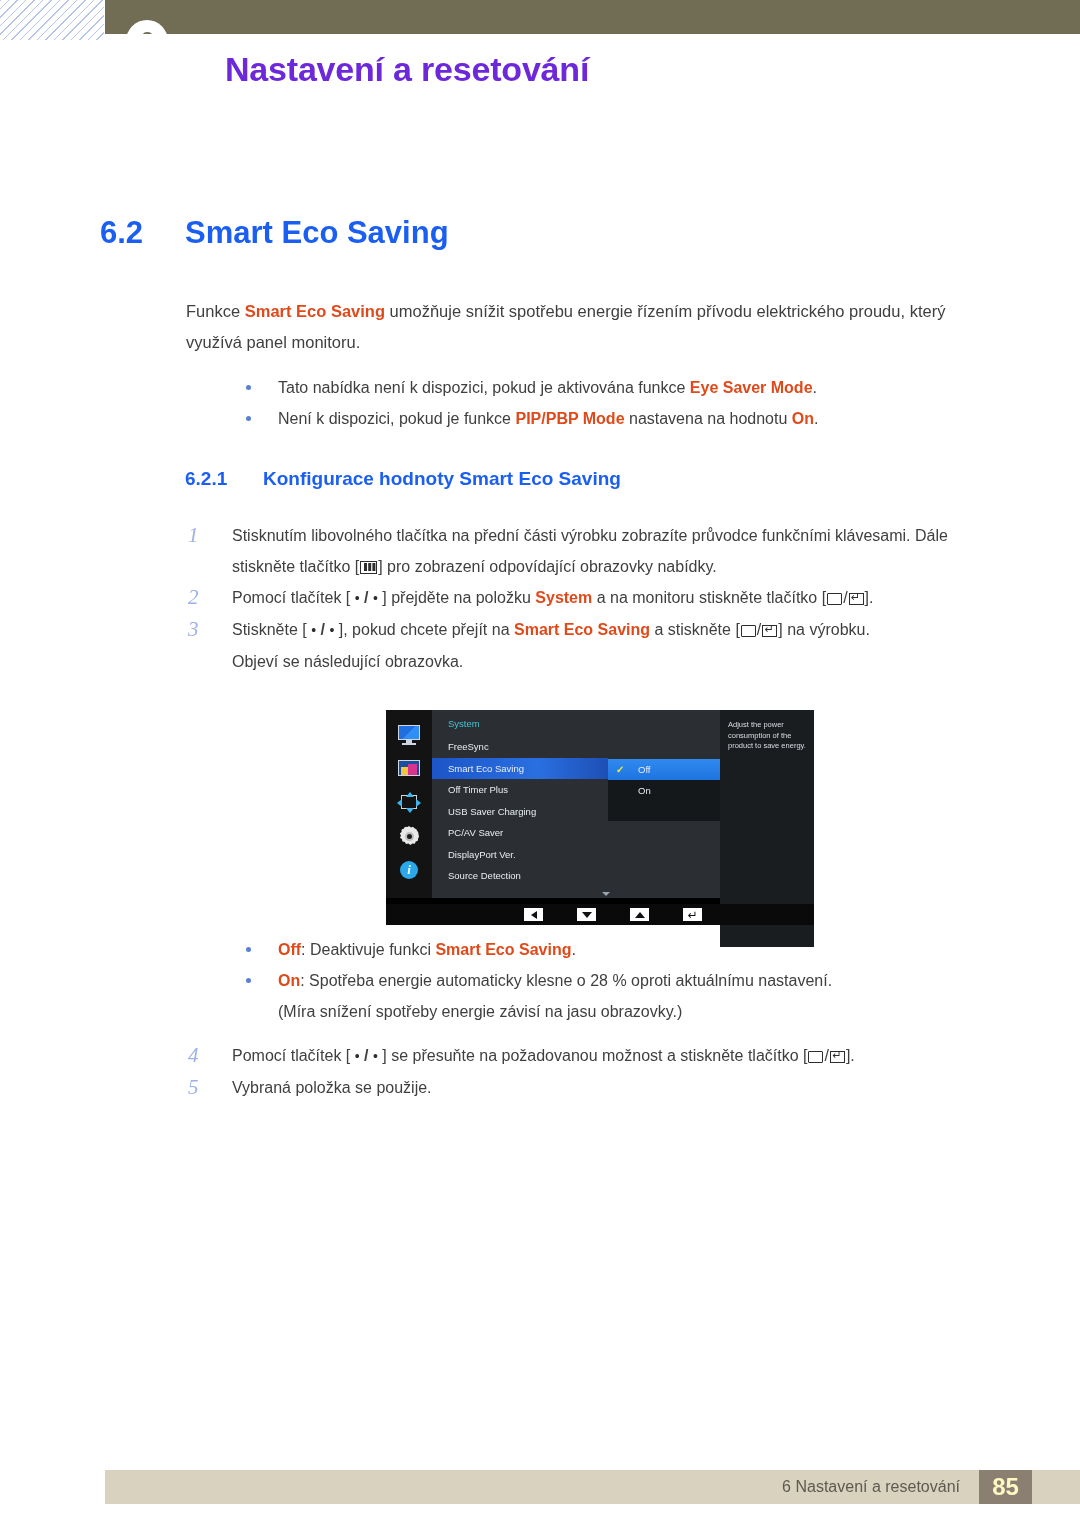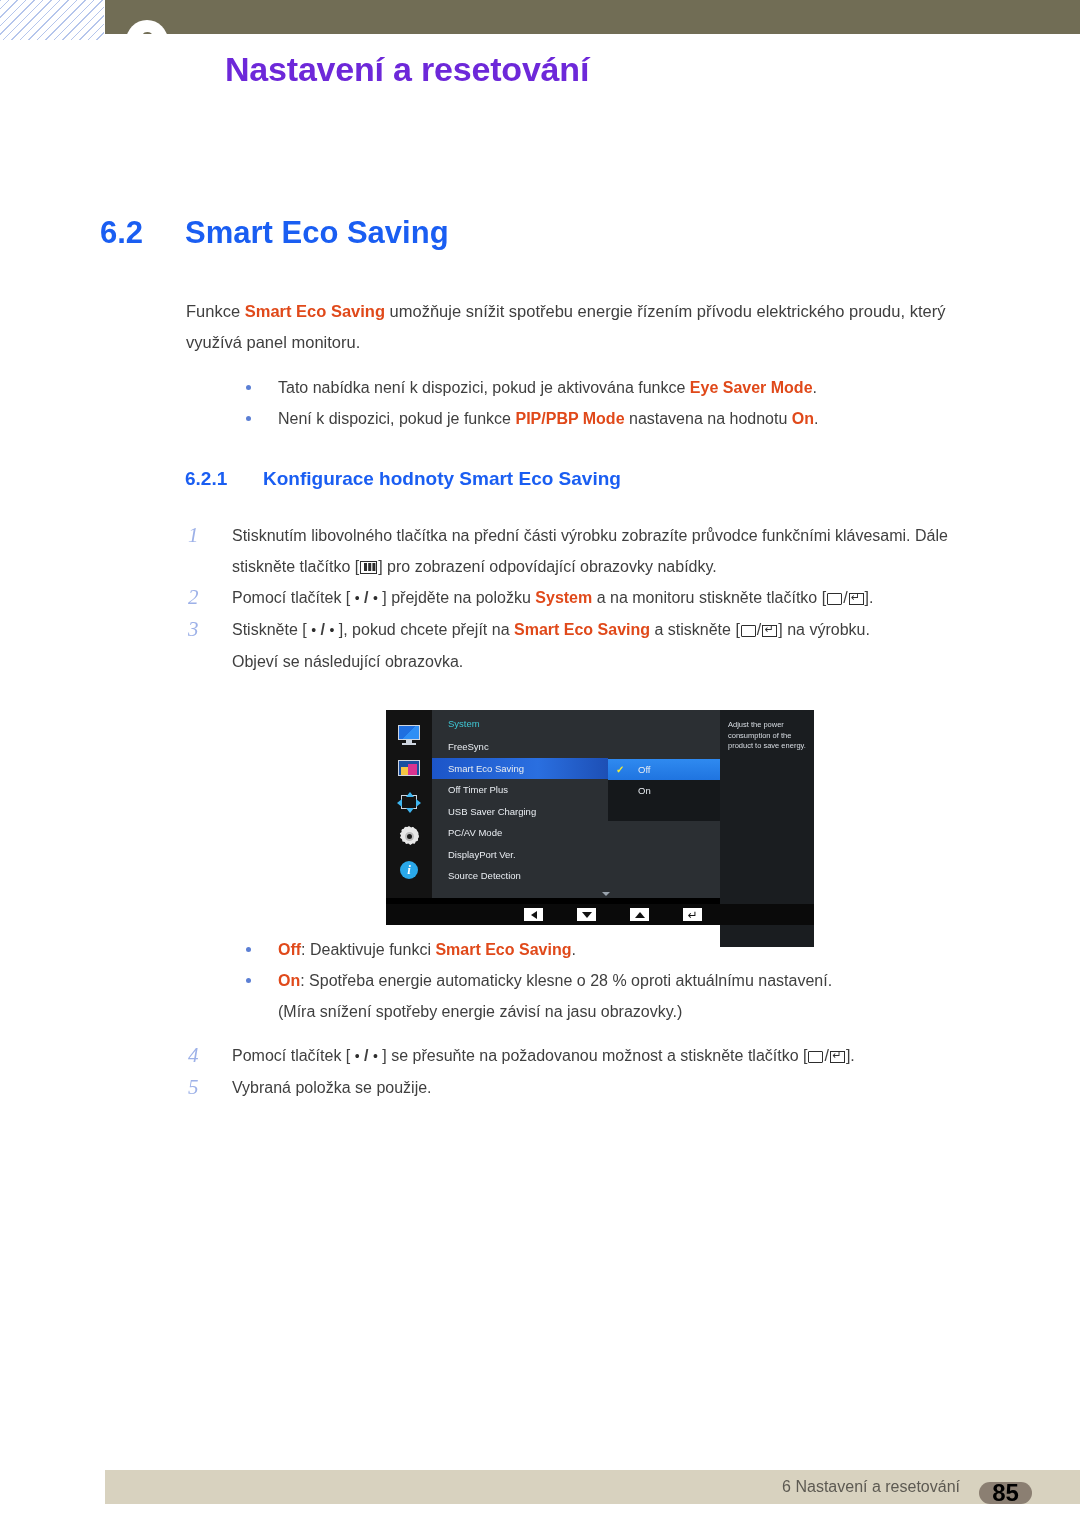--- a/index.html
+++ b/index.html
@@ -199,23 +199,23 @@
   
   .footerbar {
     position:absolute; left:105px; bottom:23px; width:975px; height:34px;
     background:#d8d2bf;
   }
   .footer-text {
     position:absolute; right:120px; bottom:31px;
     font-size:16px; color:#5d5a52;
   }
   .footer-page {
-    position:absolute; right:48px; bottom:23px; width:53px; height:22px;
-    background:#8b7f72; color:#000000; font-size:24px; font-weight:700;
-    display:flex; align-items:center; justify-content:center;border-radius:11px;
+    position:absolute; right:48px; bottom:23px; width:53px; height:34px;
+    background:#8b7f72; color:#fef9c3; font-size:24px; font-weight:700;
+    display:flex; align-items:center; justify-content:center;
   }
 </style>
 </head>
 <body>
 
 <div class="hatch"></div>
 <div class="headerbar"></div>
 <div class="chapter-badge-clip">
   <div class="inner">6</div>
 </div>
@@ -297,21 +297,21 @@
         <div class="osd-item sel">
           <span>Smart Eco Saving</span>
         </div>
         <div class="osd-item">
           <span>Off Timer Plus</span>
         </div>
         <div class="osd-item">
           <span>USB Saver Charging</span>
         </div>
         <div class="osd-item">
-          <span>PC/AV Mode</span>
+          <span>PC/AV Saver</span>
           <span class="arr"></span>
         </div>
         <div class="osd-item">
           <span>DisplayPort Ver.</span>
           <span class="val">1.2</span>
         </div>
         <div class="osd-item">
           <span>Source Detection</span>
           <span class="val">Auto</span>
         </div>

